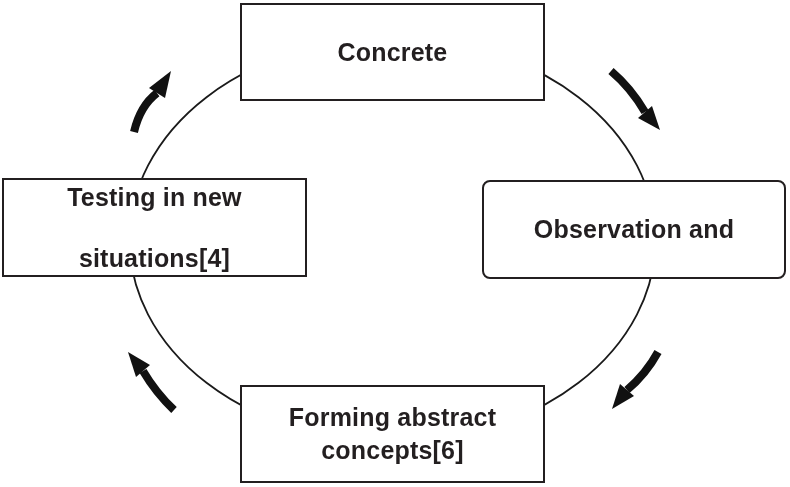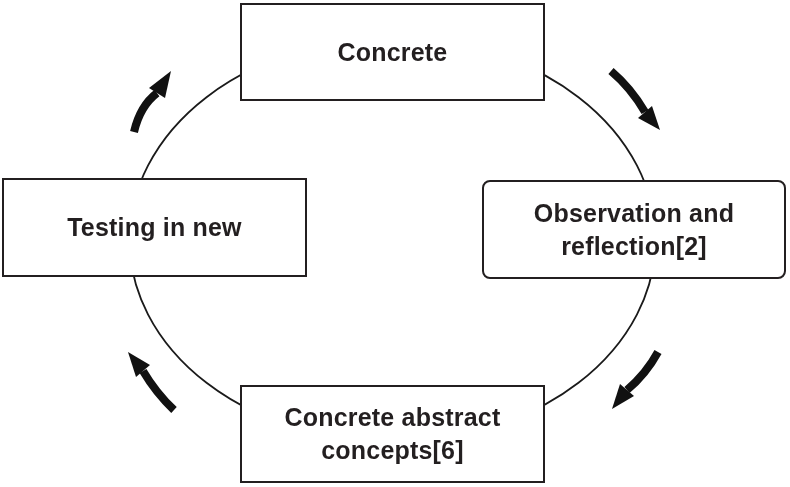--- a/index.html
+++ b/index.html
@@ -87,25 +87,25 @@
       <polygon class="arrow-head" points="128,352 150,365 136,377"></polygon>
     </g>
   </svg>
 
   <div class="node node-top">
     <div>Concrete</div>
   </div>
 
   <div class="node node-right">
     <div>Observation and</div>
-    <div>reflection[2]</div>
   </div>
 
   <div class="node node-bottom">
-    <div>Concrete abstract</div>
+    <div>Forming abstract</div>
     <div>concepts[6]</div>
   </div>
 
   <div class="node node-left">
     <div>Testing in new</div>
+    <div>situations[4]</div>
   </div>
 
 </div>
 
 </body></html>

